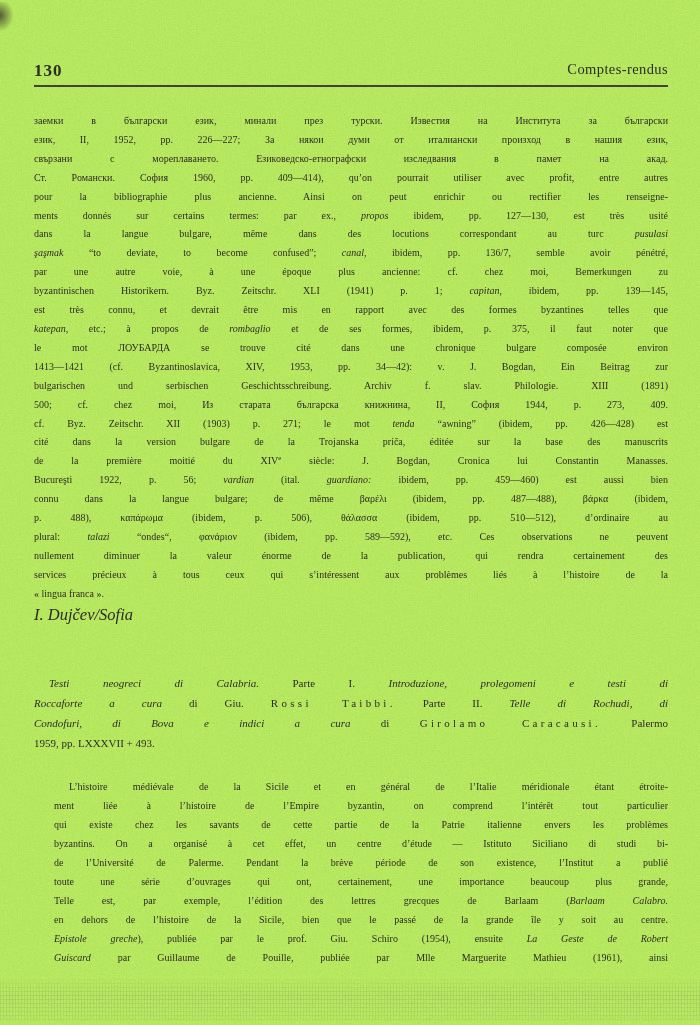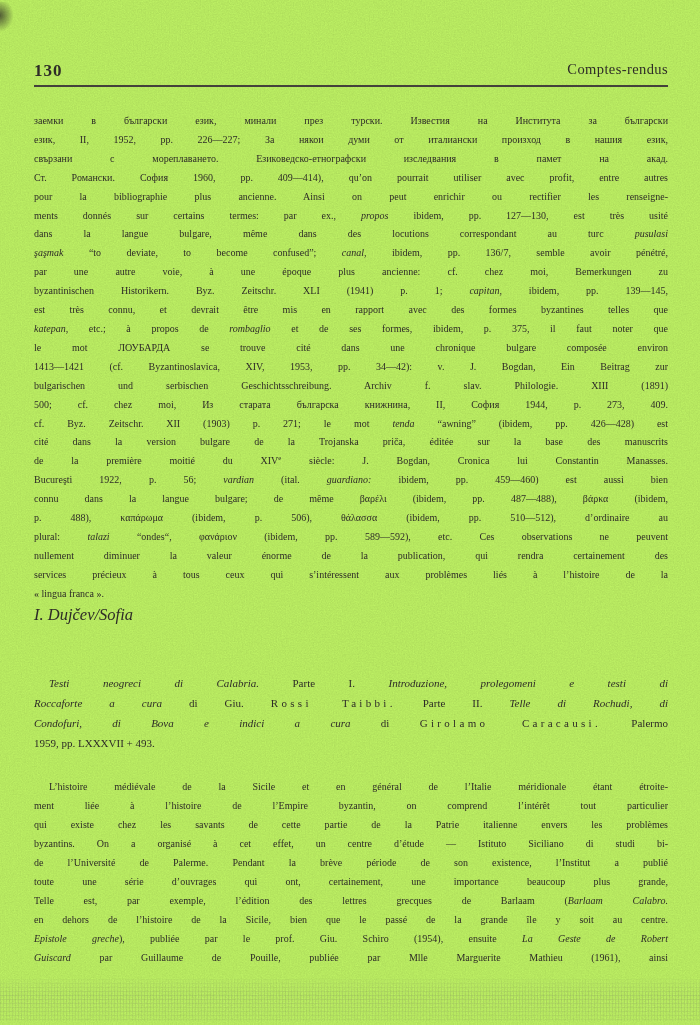--- a/index.html
+++ b/index.html
@@ -68,21 +68,21 @@
     text-align: left;
     font-style: italic;
     font-size: 16.5px;
     line-height: 21px;
   }
   .title-block {
     margin-top: 48px;
     font-size: 11px;
     line-height: 20.2px;
   }
-  .para2 { margin-top: 25px; }
+  .para2 { margin-top: 25px; margin-left: 20px; }
   .bottom-band {
     position: absolute;
     left: 0; right: 0;
     top: 979px;
     height: 42px;
     z-index: 1;
     opacity: 0.5;
     background:
       repeating-linear-gradient(90deg, rgba(110,107,100,0.35) 0 1px, rgba(0,0,0,0) 1px 3px),
       repeating-linear-gradient(180deg, rgba(110,107,100,0.30) 0 1px, rgba(0,0,0,0) 1px 4px);

